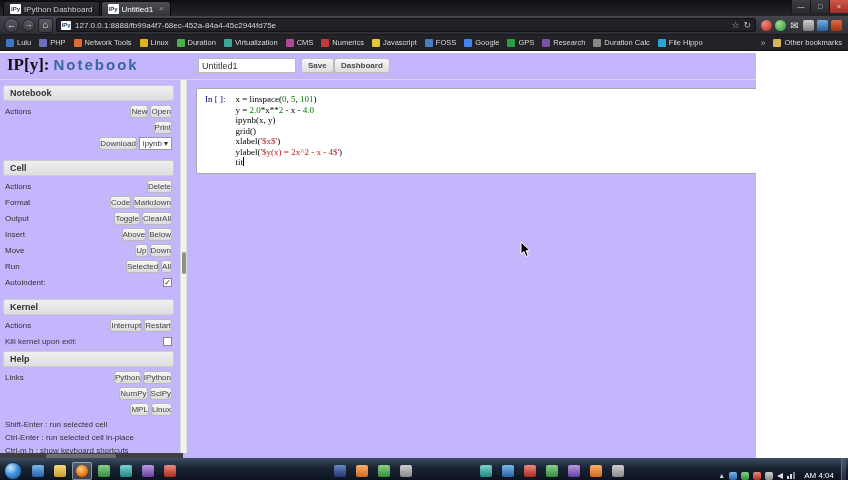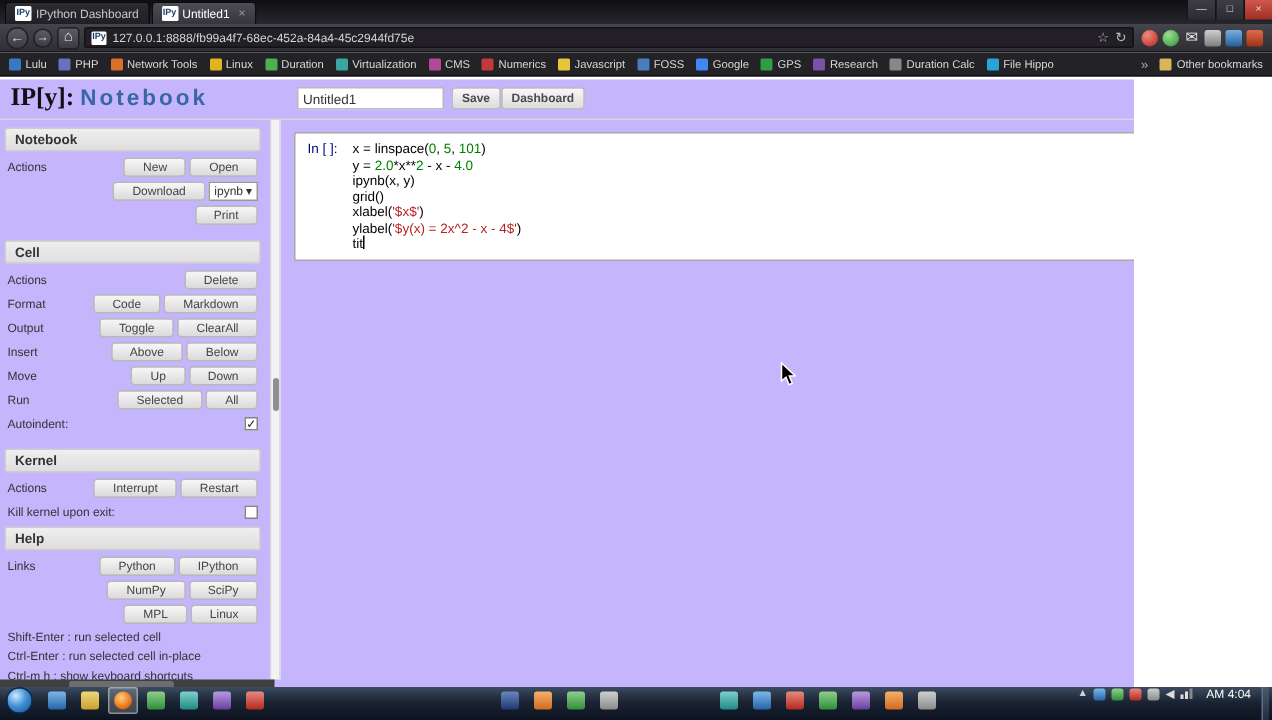--- a/index.html
+++ b/index.html
@@ -56,43 +56,43 @@
   .nbname{position:absolute;left:198px;top:5px;width:98px;height:15px;border:1px solid #b9b9b9;font-size:9px;padding:0 3px;color:#333;font-family:"Liberation Sans",sans-serif}
   .hbtn{position:absolute;top:5px;height:15px;background:linear-gradient(#f8f8f8,#dcdcdc);border:1px solid #bdbdbd;border-radius:3px;font-size:8px;font-weight:bold;color:#4a4a4a;padding:0 6px;line-height:13px}
   .hbtn.save{left:301px}
   .hbtn.qhelp{left:334px}
 
   .sidebar{position:absolute;left:0;top:27px;width:178px;height:380px;padding:2px 4px 0 3px;overflow:hidden}
   .section-header{background:linear-gradient(#efefef,#dedede);border:1px solid #cdcdcd;border-radius:2px;font-size:9px;font-weight:bold;color:#333;padding:2px 6px;margin:3px 0 4px}
   .srow{display:flex;align-items:center;margin:3px 2px;height:13px}
   .slabel{font-size:8px;color:#333}
   .sbtns{margin-left:auto;display:flex;gap:2px;align-items:center}
-  .btn{background:linear-gradient(#f7f7f7,#dadada);border:1px solid #b9b9b9;border-radius:3px;font-size:8px;color:#444;padding:0 12px;height:13px;line-height:11px;white-space:nowrap}
+  .btn{background:linear-gradient(#f7f7f7,#dadada);border:1px solid #b9b9b9;border-radius:3px;font-size:8px;color:#444;padding:0 0;height:13px;line-height:11px;white-space:nowrap}
   .select{display:flex;align-items:center;gap:2px;border:1px solid #999;background:#fff;font-size:8px;color:#333;height:13px;padding:0 3px}
   .cbx{width:9px;height:9px;border:1px solid #858585;background:#fff;font-size:8px;line-height:8px;text-align:center;color:#222;margin-left:auto}
   .shortcut{font-size:8px;color:#333;margin:4px 2px 0}
 
   .vscroll{position:absolute;left:180px;top:27px;width:7px;height:373px;background:#f2f2f2;border-left:1px solid #ddd;border-right:1px solid #ddd}
   .vthumb{position:absolute;left:1px;top:172px;width:4px;height:22px;background:#8f8f8f;border-radius:2px}
   .hscroll{position:absolute;left:0;bottom:0;width:183px;height:7px;background:#3f3f3f}
   .hthumb{position:absolute;left:46px;top:1px;width:70px;height:5px;background:#6d6d6d;border-radius:2px}
 
   .main{position:absolute;left:188px;top:27px;width:660px;height:380px}
-  .cell{position:absolute;left:8px;top:8px;width:637px;height:86px;border:1px solid #a9a9a9;border-radius:2px;background:#fff;display:flex;padding:5px 16px 0 8px;font-family:Liberation Sans, sans-serif;font-size:9px;line-height:10.5px}
+  .cell{position:absolute;left:8px;top:8px;width:637px;height:86px;border:1px solid #a9a9a9;border-radius:2px;background:#fff;display:flex;padding:5px 16px 0 8px;font-family:Liberation Serif, serif;font-size:9px;line-height:10.5px}
   .prompt{color:#000080;margin-right:10px;white-space:pre}
   .code-line{white-space:pre;color:#000}
   .num{color:#008000}
   .str{color:#ba2121}
   .str .num{color:#ba2121}
   .caret{display:inline-block;width:1px;height:9px;background:#000;vertical-align:-1px}
 
   .cursor{position:absolute;left:520px;top:241px;z-index:50}
 
   
-  .taskbar{position:absolute;left:0;top:458px;width:848px;height:22px;background:linear-gradient(#3c4c61,#1a2433 45%,#0c1220);display:flex;align-items:flex-start;padding:0 2px;gap:2px}
+  .taskbar{position:absolute;left:0;top:458px;width:848px;height:22px;background:linear-gradient(#3c4c61,#1a2433 45%,#0c1220);display:flex;align-items:flex-end;padding:0 2px;gap:2px}
   .orb{width:18px;height:18px;border-radius:50%;background:radial-gradient(circle at 35% 30%,#cfe9ff,#4493da 45%,#144a86);border:1px solid #0a2a50;margin:0 4px 0 2px}
   .ticon{width:20px;height:18px;border-radius:2px;display:flex;align-items:center;justify-content:center}
   .ticon.active{background:rgba(255,255,255,.2);border:1px solid rgba(255,255,255,.4)}
   .g{width:12px;height:12px;border-radius:2px}
   .ic-blue{background:linear-gradient(#7db8e8,#2563a8)}
   .ic-yellow{background:linear-gradient(#f0d878,#c8a030)}
   .ic-fx{background:radial-gradient(circle at 40% 35%,#ffd27a,#e8731a 60%,#a34a08);border-radius:50%}
   .ic-green{background:linear-gradient(#8fd08a,#2f8f3a)}
   .ic-teal{background:linear-gradient(#7fd0cd,#1f8a86)}
   .ic-purple{background:linear-gradient(#b79ae0,#6a3fa0)}
@@ -236,31 +236,31 @@
       <div class="srow">
         <span class="slabel">Actions</span>
         <span class="sbtns">
           <button class="btn">New</button>
           <button class="btn">Open</button>
         </span>
       </div>
       <div class="srow">
         <span class="slabel"></span>
         <span class="sbtns">
+          <button class="btn">Print</button>
+        </span>
+      </div>
+      <div class="srow">
+        <span class="slabel"></span>
+        <span class="sbtns">
           <button class="btn">Download</button>
           <span class="select">
               <span>ipynb</span>
               <span>▾</span>
             </span>
-        </span>
-      </div>
-      <div class="srow">
-        <span class="slabel"></span>
-        <span class="sbtns">
-          <button class="btn">Print</button>
         </span>
       </div>
 
       <div class="section-header" style="margin-top:10px">Cell</div>
       <div class="srow">
         <span class="slabel">Actions</span>
         <span class="sbtns">
             <button class="btn">Delete</button>
           </span>
       </div>

